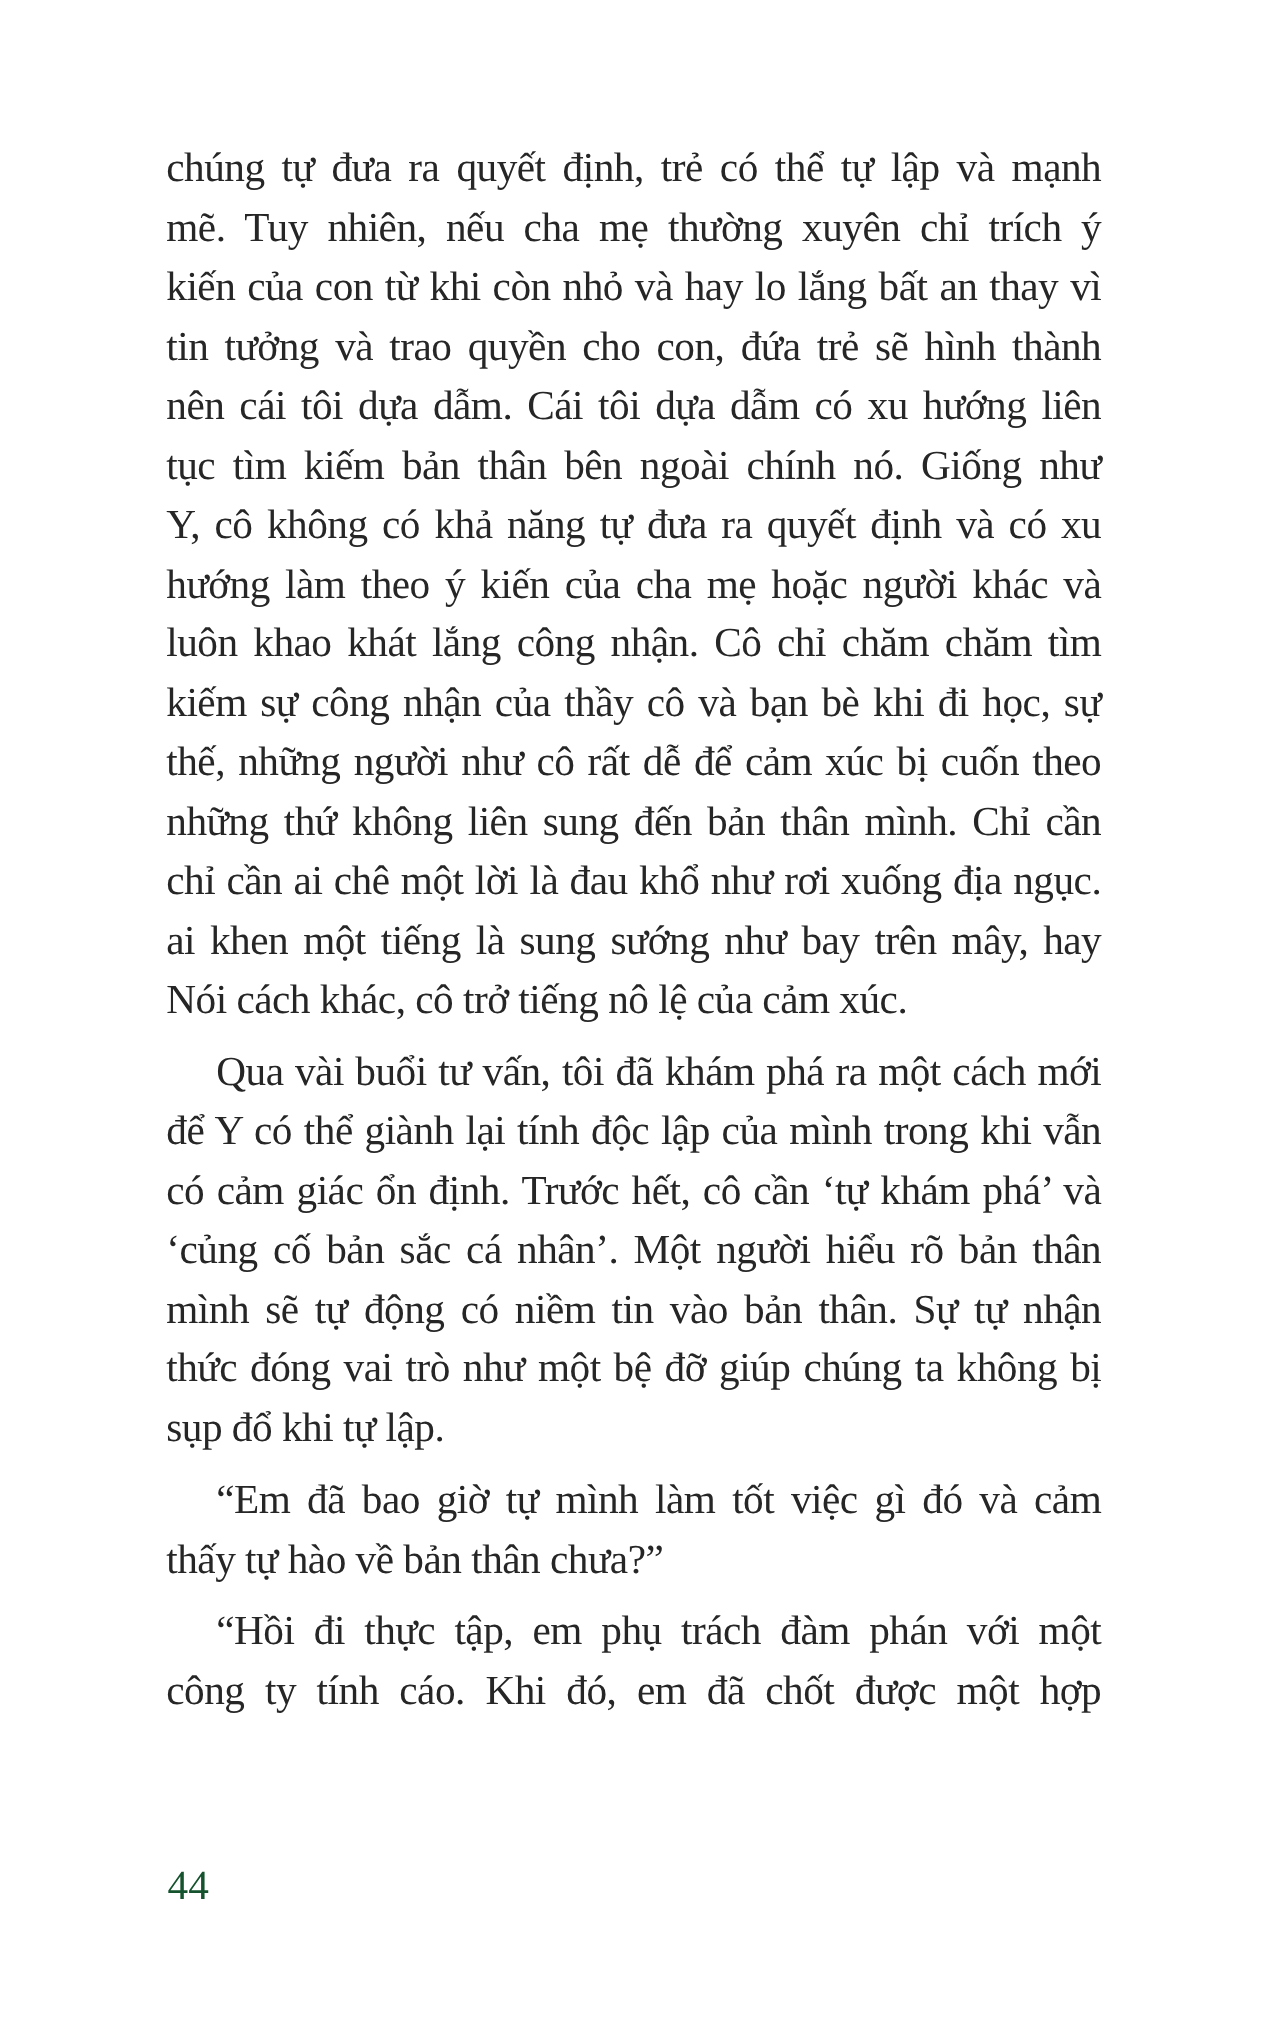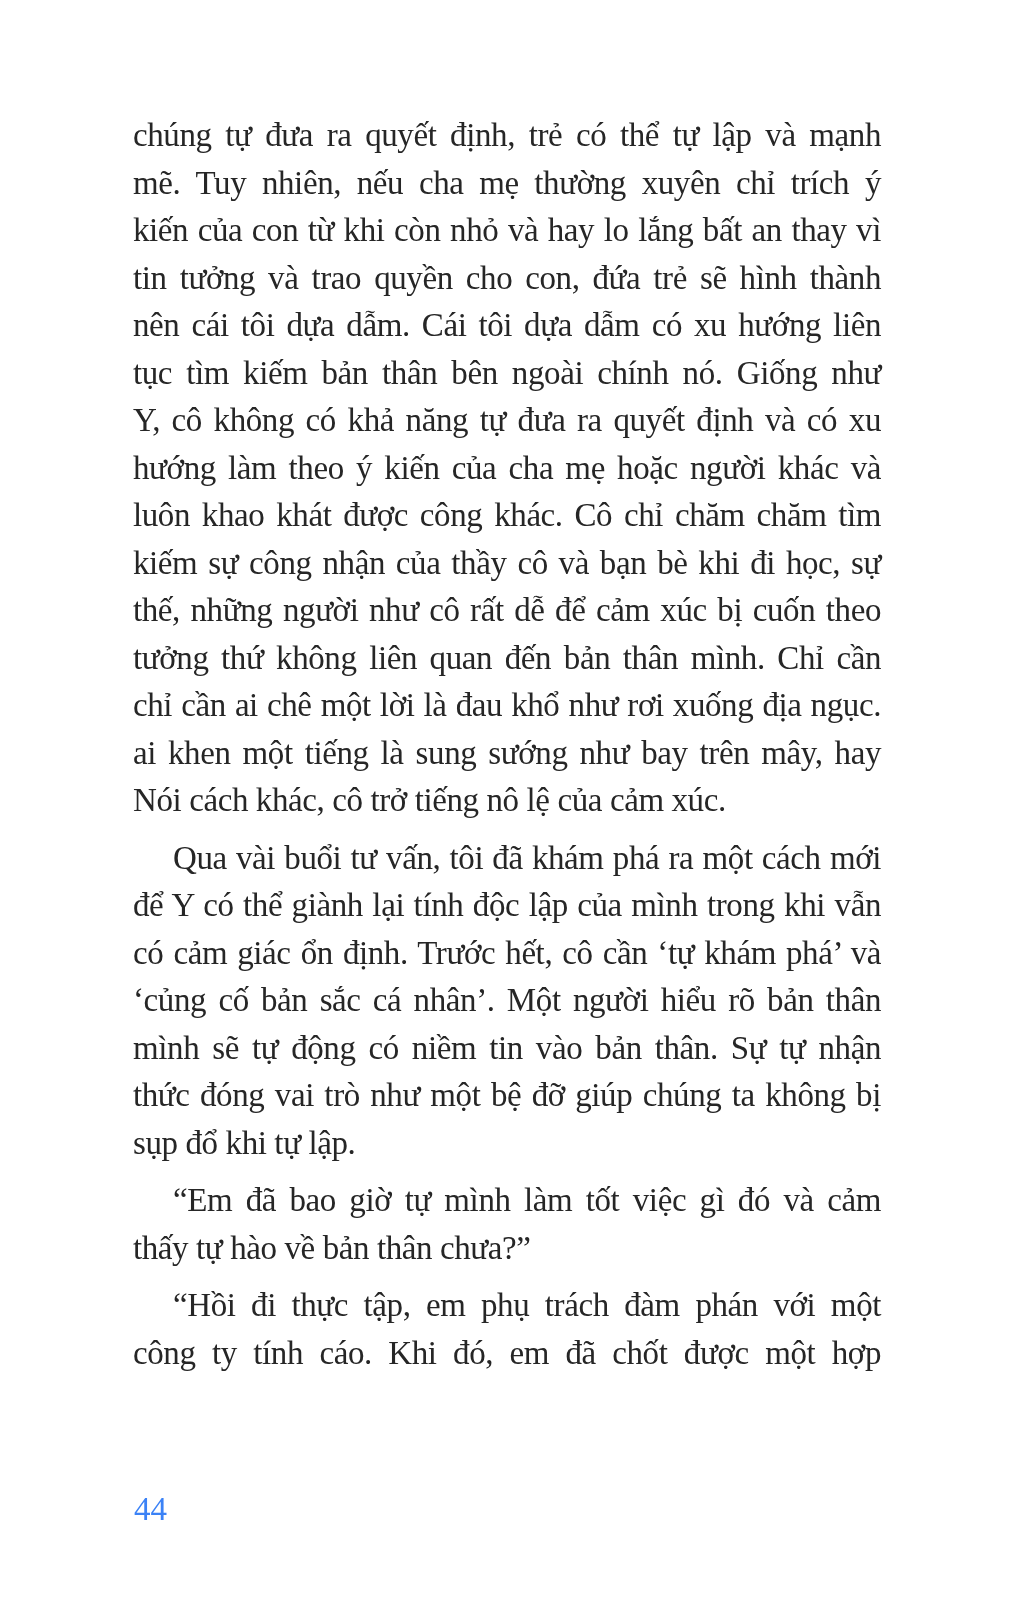--- a/index.html
+++ b/index.html
@@ -42,43 +42,43 @@
   }
   .line.indent {
     text-indent: 40px;
   }
   .page-number {
     position: absolute;
     left: 134px;
     top: 1486px;
     font-size: 33px;
     line-height: 47.5px;
-    color: #3b82f6;
+    color: #14532d;
   }
 </style>
 </head>
 <body>
 
 <div class="page">
 
   <div class="text-block">
 
     <div class="paragraph">
       <div class="line">chúng tự đưa ra quyết định, trẻ có thể tự lập và mạnh</div>
       <div class="line">mẽ. Tuy nhiên, nếu cha mẹ thường xuyên chỉ trích ý</div>
       <div class="line">kiến của con từ khi còn nhỏ và hay lo lắng bất an thay vì</div>
       <div class="line">tin tưởng và trao quyền cho con, đứa trẻ sẽ hình thành</div>
       <div class="line">nên cái tôi dựa dẫm. Cái tôi dựa dẫm có xu hướng liên</div>
       <div class="line">tục tìm kiếm bản thân bên ngoài chính nó. Giống như</div>
       <div class="line">Y, cô không có khả năng tự đưa ra quyết định và có xu</div>
       <div class="line">hướng làm theo ý kiến của cha mẹ hoặc người khác và</div>
-      <div class="line">luôn khao khát được công khác. Cô chỉ chăm chăm tìm</div>
+      <div class="line">luôn khao khát lắng công nhận. Cô chỉ chăm chăm tìm</div>
       <div class="line">kiếm sự công nhận của thầy cô và bạn bè khi đi học, sự</div>
       <div class="line">thế, những người như cô rất dễ để cảm xúc bị cuốn theo</div>
-      <div class="line">tưởng thứ không liên quan đến bản thân mình. Chỉ cần</div>
+      <div class="line">những thứ không liên sung đến bản thân mình. Chỉ cần</div>
       <div class="line">chỉ cần ai chê một lời là đau khổ như rơi xuống địa ngục.</div>
       <div class="line">ai khen một tiếng là sung sướng như bay trên mây, hay</div>
       <div class="line para-end">Nói cách khác, cô trở tiếng nô lệ của cảm xúc.</div>
     </div>
 
     <div class="paragraph">
       <div class="line indent">Qua vài buổi tư vấn, tôi đã khám phá ra một cách mới</div>
       <div class="line">để Y có thể giành lại tính độc lập của mình trong khi vẫn</div>
       <div class="line">có cảm giác ổn định. Trước hết, cô cần ‘tự khám phá’ và</div>
       <div class="line">‘củng cố bản sắc cá nhân’. Một người hiểu rõ bản thân</div>

